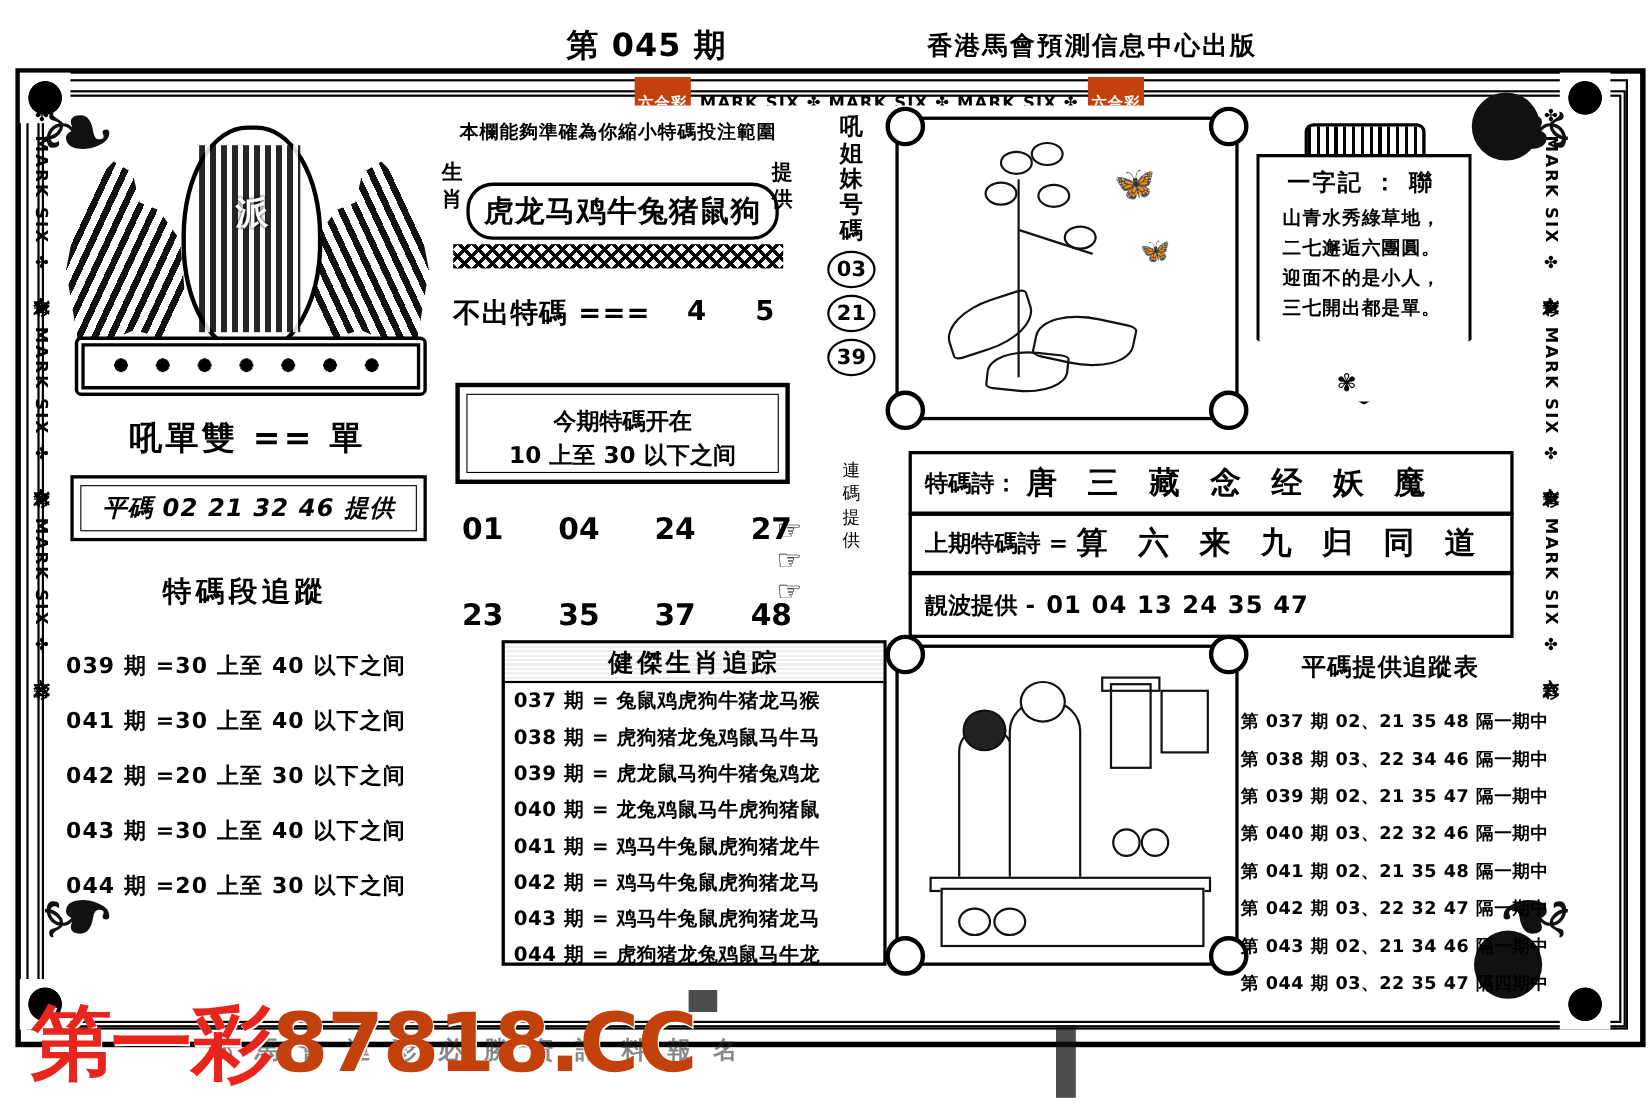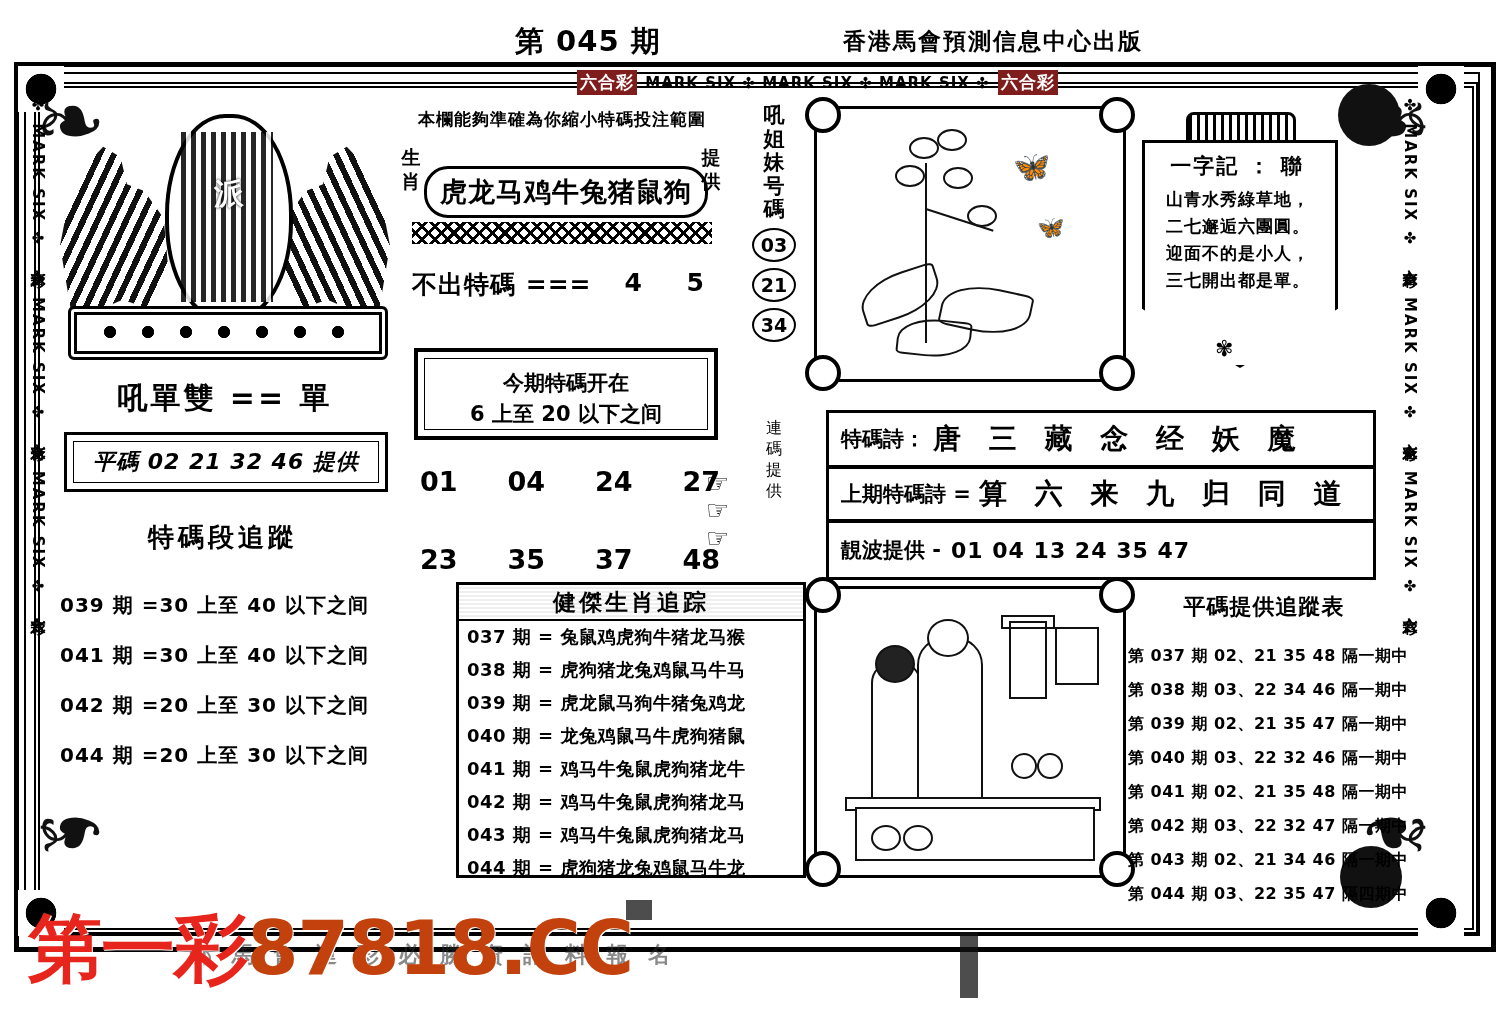--- a/index.html
+++ b/index.html
@@ -38,21 +38,21 @@
   
   .side-strip{position:absolute;top:96px;width:26px;height:812px;
       font-size:15px;font-weight:bold;letter-spacing:2px;overflow:hidden;}
   .side-strip span{writing-mode:vertical-rl;text-orientation:mixed;white-space:nowrap;display:block;}
   .side-left{left:28px;}
   .side-right{left:1400px;}
 
   
   .top-band{position:absolute;left:575px;top:70px;width:680px;height:26px;
       font-size:15px;font-weight:bold;white-space:nowrap;overflow:hidden;letter-spacing:1px;}
-  .mk-chip{display:inline-block;background:#7f1d1d;color:#fff;padding:1px 3px;margin:0 2px;font-size:17px;}
+  .mk-chip{display:inline-block;background:#c2410c;color:#fff;padding:15px 3px;margin:0 2px;font-size:14px;}
 
   
   .crest{position:absolute;left:60px;top:110px;width:330px;height:260px;}
   .crest .oval{position:absolute;left:105px;top:4px;width:120px;height:200px;border:4px solid #000;
       border-radius:60px/100px;background:#fff;}
   .crest .oval-in{position:absolute;left:12px;top:14px;width:92px;height:170px;background:
       repeating-linear-gradient(90deg,#000 0 5px,#fff 5px 10px);opacity:.85;}
   .crest .ovaltxt{position:absolute;left:0;top:56px;width:120px;text-align:center;color:#fff;
       font-size:30px;font-weight:bold;text-shadow:0 0 3px #000;}
   .tiger{position:absolute;top:30px;width:108px;height:170px;
@@ -213,40 +213,41 @@
 
 <div class="pingma-box">
   <div class="inner">平碼 02 21 32 46 提供</div>
 </div>
 
 <div class="track-title">特碼段追蹤</div>
 <div class="track-list">
   <div class="row">039 期 =30 上至 40 以下之间</div>
   <div class="row">041 期 =30 上至 40 以下之间</div>
   <div class="row">042 期 =20 上至 30 以下之间</div>
+  <div class="row">043 期 =30 上至 40 以下之间</div>
   <div class="row">044 期 =20 上至 30 以下之间</div>
 </div>
 
 <div class="mid-note">本欄能夠準確為你縮小特碼投注範圍</div>
 <div class="mid-sx-l">生肖</div>
 <div class="mid-sx-r">提供</div>
 <div class="zodiac-oval">
   <span>虎龙马鸡牛兔猪鼠狗</span>
 </div>
 <div class="zig"></div>
 
 <div class="nochu">
   <span>不出特碼 ===</span>
   <span class="nums">4  5</span>
 </div>
 
 <div class="boxmid">
   <div class="inner">
     <div>今期特碼开在</div>
-    <div>6 上至 20 以下之间</div>
+    <div>10 上至 30 以下之间</div>
   </div>
 </div>
 
 <div class="numrow r1">
   <span>01</span>
   <span>04</span>
   <span>24</span>
   <span>27</span>
 </div>
 <div class="numrow r2">
@@ -273,21 +274,21 @@
 <div class="vcol">
   <div class="vt">
     <div>吼</div>
       <div>姐</div>
       <div>妹</div>
       <div>号</div>
       <div>碼</div>
   </div>
   <div class="ball">03</div>
   <div class="ball">21</div>
-  <div class="ball">34</div>
+  <div class="ball">39</div>
 </div>
 <div class="vcol2">
   <div class="vt">
     <div>連</div>
       <div>碼</div>
       <div>提</div>
       <div>供</div>
   </div>
 </div>
 <div class="hands">

